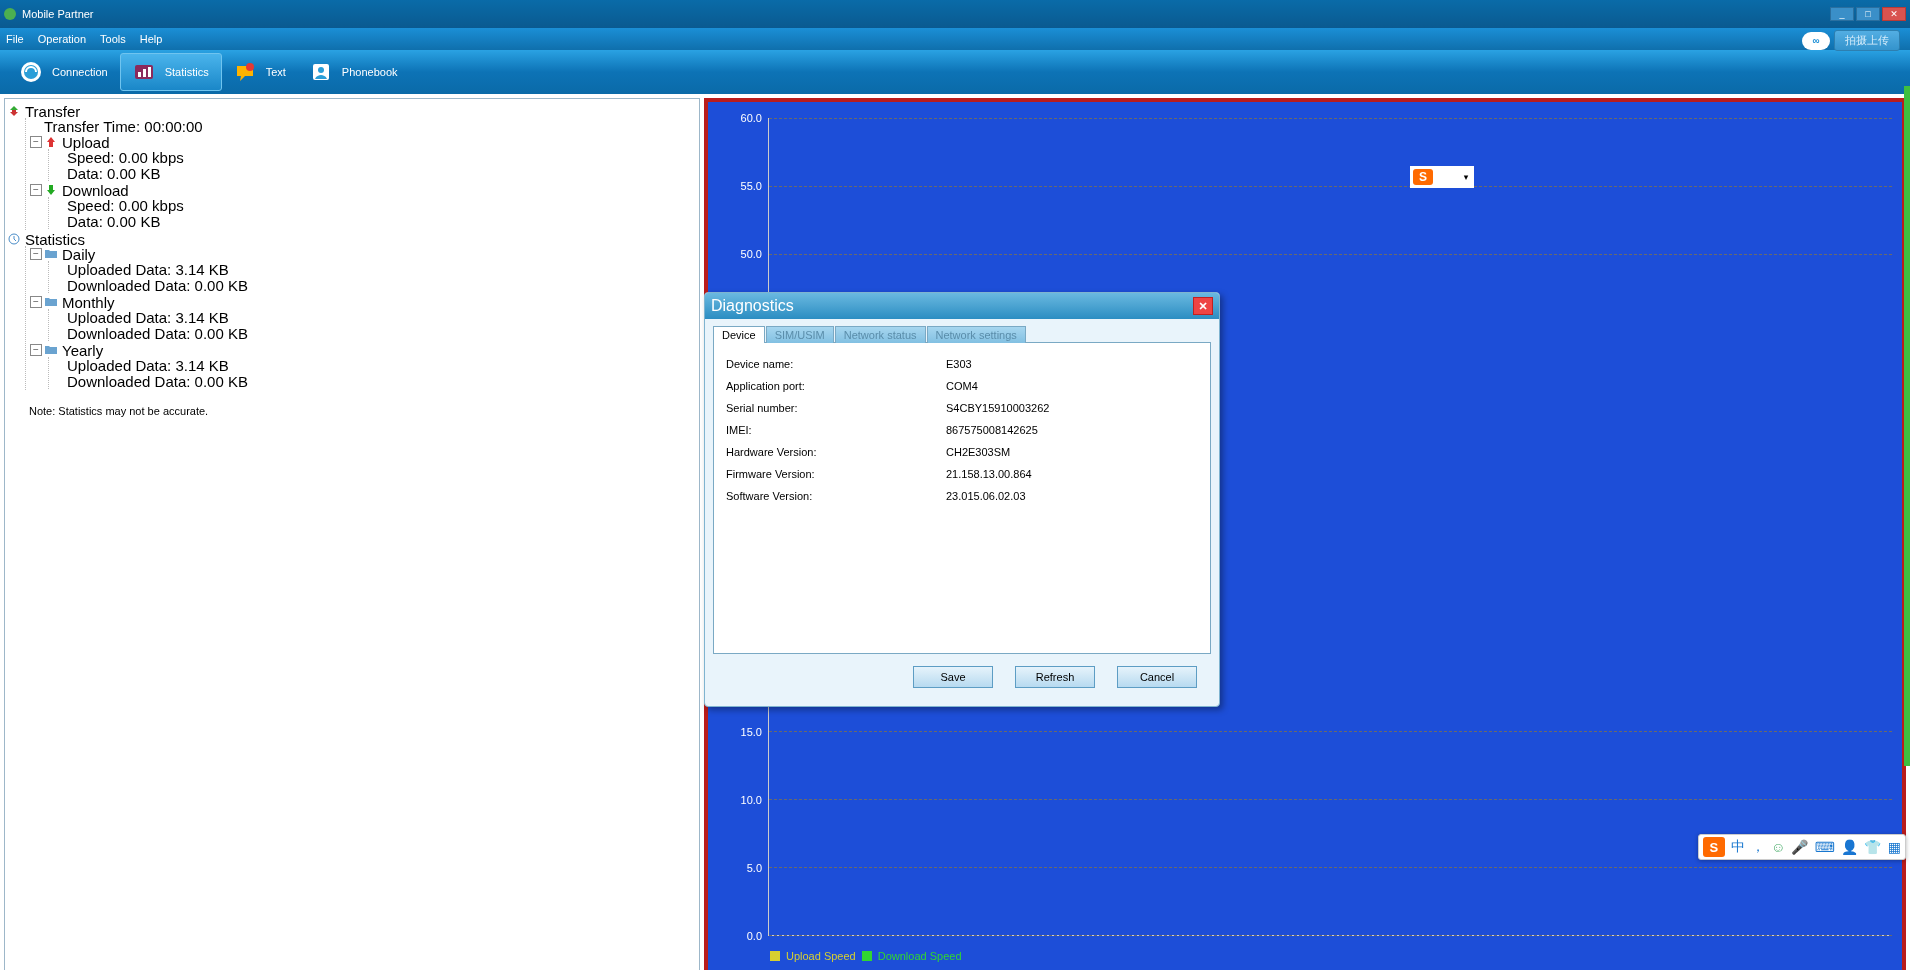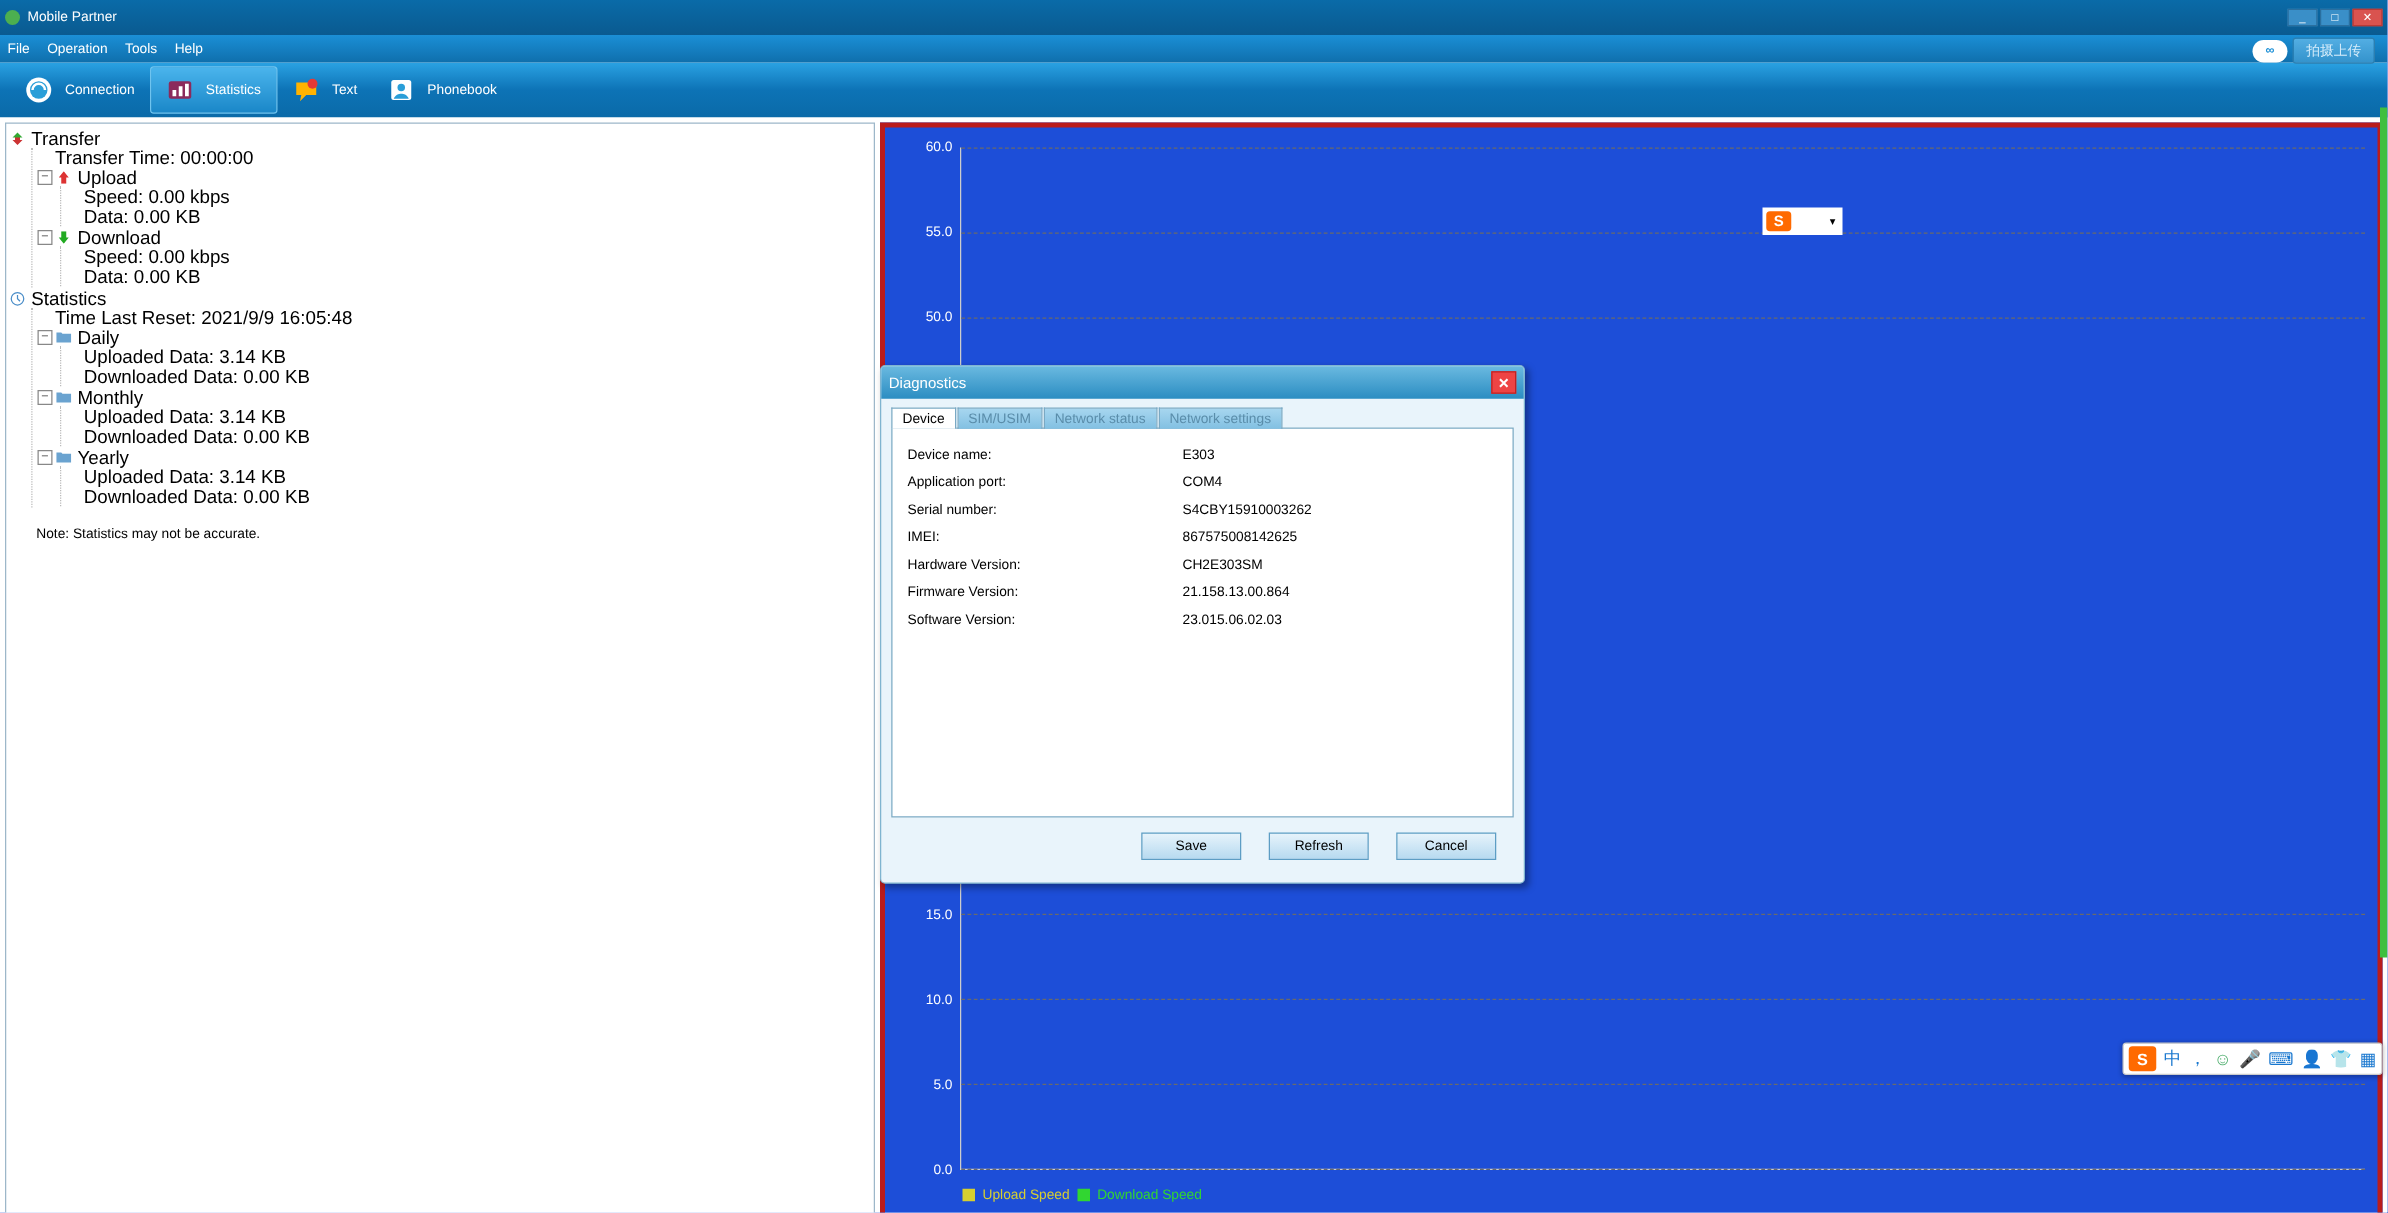--- a/index.html
+++ b/index.html
@@ -45,21 +45,21 @@
 .legend { position:absolute; left:54px; bottom:4px; display:flex; align-items:center; gap:6px; font-size:11px; }
 .legend .sw { width:10px; height:10px; display:inline-block; }
 .legend .lg-txt { color:#31d631; }
 .legend .lg-txt.up { color:#d6cf31; }
 .chart-badge { position:absolute; top:56px; left:694px; width:64px; height:22px; background:#fff; display:flex; align-items:center; justify-content:space-between; padding:0 3px; }
 .chart-badge .s { width:20px; height:16px; background:#ff6a00; border-radius:3px; color:#fff; font-weight:bold; display:flex; align-items:center; justify-content:center; font-size:12px; }
 .chart-badge .d { width:10px; color:#000; font-size:9px; text-align:center; }
 
 .dialog { position: absolute; left: 704px; top: 292px; width: 516px; background: #e9f4fb; border: 1px solid #7fb4d0; border-radius: 4px; box-shadow: 3px 3px 6px rgba(0,0,0,.35); }
 .dlg-title { height: 26px; background: linear-gradient(#6ab9e0,#2b8dc2); color:#fff; display:flex; align-items:center; padding:0 6px; border-radius: 3px 3px 0 0; }
-.dlg-title .t { flex:1; font-size:12px; }
+.dlg-title .t { flex:1; font-size:16px; }
 .dlg-title .x { width:20px; height:18px; background:#e44; color:#fff; display:flex; align-items:center; justify-content:center; border:1px solid #c02020; font-size:11px; font-weight:bold; }
 .dlg-body { padding: 6px 8px 8px 8px; }
 .tabs { display:flex; }
 .tab { border:1px solid #7aa9c4; border-bottom:none; padding: 2px 8px; font-size:11px; margin-right:1px; color:#1d5e86; position:relative; top:1px; }
 .tab.inactive { background: linear-gradient(#a7d6ef,#82c0e2); color:#5a8daa; }
 .tab.active { background: #fff; color:#000; z-index:2; }
 .tab-pane { background:#fff; border:1px solid #7aa9c4; padding:10px 12px; height: 312px; }
 .kv { display:flex; font-size:11px; line-height: 22px; }
 .kv .k { width: 220px; }
 .dlg-btns { display:flex; justify-content:flex-end; gap: 22px; padding: 12px 14px 10px 0; }
@@ -214,26 +214,20 @@
           <span class="ic">
               <svg width="12" height="12">
                 <circle cx="6" cy="6" r="5" fill="#fff" stroke="#4a8dc8"></circle>
                 <path d="M6 3 L6 6 L8 8" stroke="#4a8dc8" fill="none"></path>
               </svg>
             </span>
           <span class="lbl">Statistics</span>
         </div>
         <ul class="children">
           <li>
-              <div class="row">
-                <span class="spacer-sm"></span>
-                <span class="lbl">Time Last Reset: 2021/9/9 16:05:48</span>
-              </div>
-            </li>
-          <li>
             <div class="row">
                 <span class="toggle">−</span>
                 <span class="ic">
                   <svg width="12" height="10">
                     <path d="M0 1h4l1 1h7v7H0z" fill="#6aa3d0"></path>
                   </svg>
                 </span>
                 <span class="lbl">Daily</span>
               </div>
             <ul class="children">

